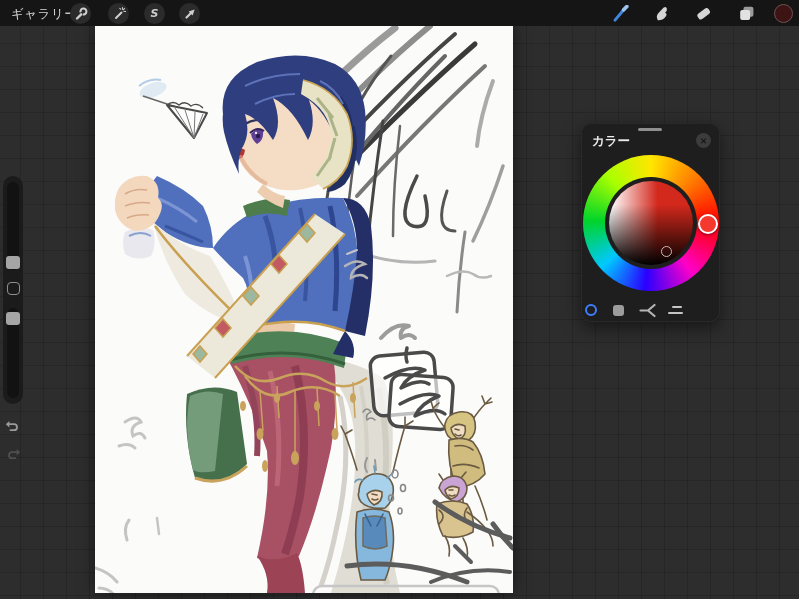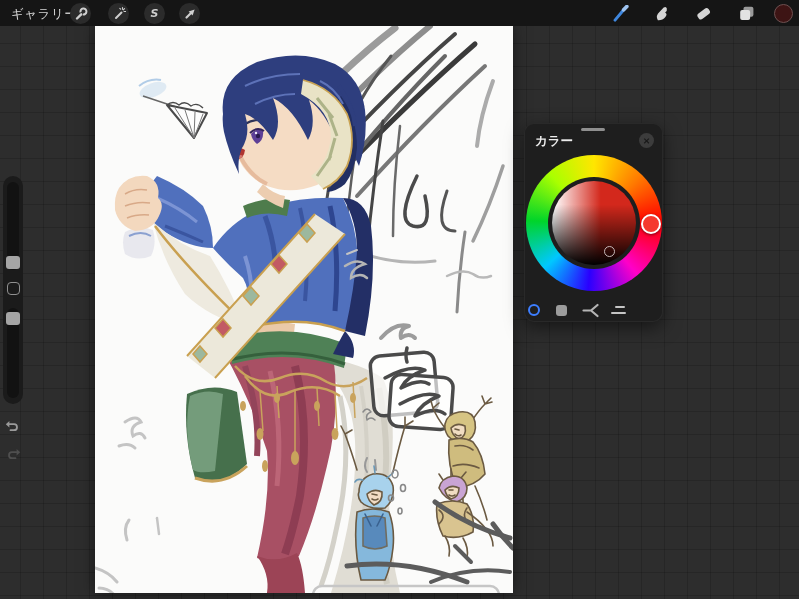--- a/index.html
+++ b/index.html
@@ -25,21 +25,21 @@
   .track-top{top:6px;height:88px}.track-bottom{top:132px;height:90px}
   .slider-handle{position:absolute;left:3px;width:14px;height:13px;background:#a5a5a5;border-radius:3px;}
   .h-top{top:80px}.h-bottom{top:136px}
   .modify-btn{position:absolute;left:3.5px;top:106px;width:13px;height:13px;border:1.5px solid #909090;border-radius:4px;background:transparent;}
   .undo-btn{position:absolute;left:4px;top:418px;width:16px;height:16px;z-index:20;}
   .redo-btn{position:absolute;left:6px;top:446px;width:16px;height:16px;z-index:20;transform:scaleX(-1);}
   
   .canvas{position:absolute;left:95px;top:26px;width:418px;height:567px;background:#fbfbfa;box-shadow:0 0 14px rgba(0,0,0,0.5);z-index:5;}
   .canvas svg{display:block}
   
-  .color-panel{position:absolute;left:524px;top:123px;width:139px;height:199px;background:#1e1e1e;border:1px solid rgba(255,255,255,0.05);border-radius:10px;box-shadow:0 6px 18px rgba(0,0,0,0.5);z-index:40;font-family:Liberation Serif, serif;}
+  .color-panel{position:absolute;left:581px;top:123px;width:139px;height:199px;background:#1e1e1e;border:1px solid rgba(255,255,255,0.05);border-radius:10px;box-shadow:0 6px 18px rgba(0,0,0,0.5);z-index:40;font-family:Liberation Serif, serif;}
   .panel-handle{position:absolute;left:56px;top:4px;width:24px;height:2.5px;border-radius:2px;background:#8f8f8f;}
   .panel-title{position:absolute;left:10px;top:9px;font-size:12.5px;font-weight:bold;color:#ececec;}
   .panel-close{position:absolute;right:8px;top:9px;width:15px;height:15px;border-radius:50%;background:#3c3c3c;color:#181818;font-size:8.5px;font-weight:bold;display:flex;align-items:center;justify-content:center;}
   .wheel{position:absolute;left:1px;top:31px;width:136px;height:136px;border-radius:50%;
     background:conic-gradient(from 0deg,#ffe600 0deg,#ff7a00 45deg,#ff0000 90deg,#ff00c8 140deg,#2a00ff 185deg,#00c8ff 228deg,#00d42a 272deg,#aaff00 318deg,#ffe600 360deg);}
   .wheel-hole{position:absolute;left:22px;top:22px;width:92px;height:92px;border-radius:50%;background:#1e1e1e;}
   .disc{position:absolute;left:26px;top:26px;width:84px;height:84px;border-radius:50%;
     background:linear-gradient(to bottom,rgba(0,0,0,0) 28%,#000 100%),
                linear-gradient(to right,#fff 2%,rgba(255,255,255,0) 58%),#d3281c;}
   .ring-selector{position:absolute;left:116px;top:90px;width:20px;height:20px;border-radius:50%;background:#f5392e;border:2px solid #fff;box-shadow:0 1px 3px rgba(0,0,0,0.5);}

